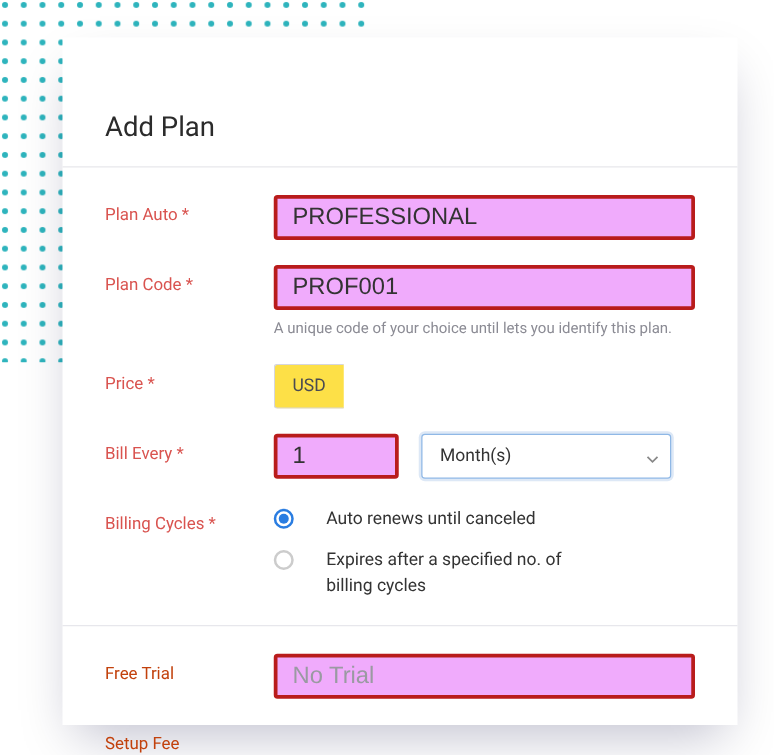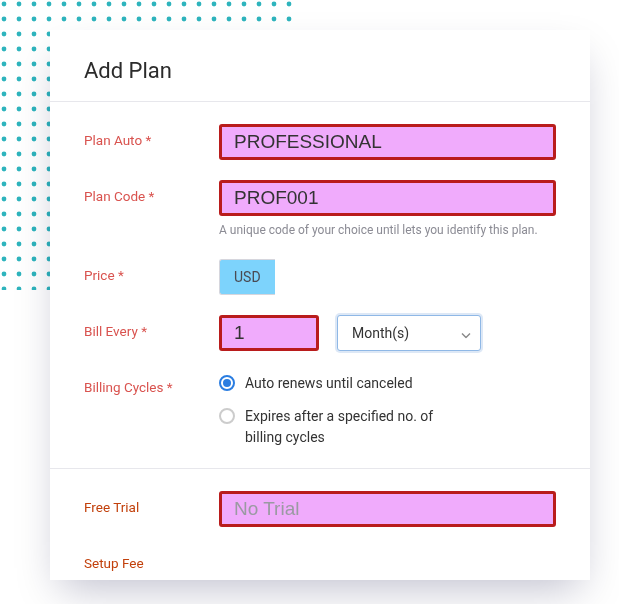--- a/index.html
+++ b/index.html
@@ -29,20 +29,21 @@
       background: #fff;
       box-shadow: 0 18px 40px -10px rgba(0,0,60,0.25);
       z-index: 1;
       padding: 28px 34px 0 34px;
     }
     .title {
       font-size: 22px;
       font-weight: 400;
       color: #2b2b2b;
       margin-bottom: 18px;
+      margin-top: 32px;
     }
     .hr {
       border: none;
       border-top: 1px solid #e7e7ec;
       margin: 0 -34px 22px -34px;
     }
     .row {
       display: flex;
       align-items: flex-start;
       margin-bottom: 20px;
@@ -77,38 +78,38 @@
     }
     .input-group {
       display: flex;
       width: 100%;
     }
     .input-addon {
       height: 36px;
       border: 1px solid #d6d6dd;
       border-right: none;
       border-radius: 3px 0 0 3px;
-      background: #7dd3fc;
+      background: #fde047;
       padding: 0 14px;
       font-size: 14px;
       color: #4a4a52;
       display: flex;
       align-items: center;
     }
     .input-group .input {
       border-radius: 0 3px 3px 0;
     }
     .split {
       display: flex;
       gap: 18px;
     }
     .split .input { width: 100px; }
     .select-wrap {
       position: relative;
-      width: 144px;
+      width: 200px;
     }
     .select {
       width: 100%;
       height: 36px;
       border: 1px solid #8fb8e6;
       border-radius: 3px;
       padding: 0 34px 0 14px;
       font-size: 14px;
       color: #333;
       background: #fff;
@@ -125,21 +126,21 @@
     }
     .radio-group {
       display: flex;
       flex-direction: column;
       gap: 12px;
       padding-top: 2px;
     }
     .radio-item {
       display: flex;
       align-items: flex-start;
-      gap: 10px;
+      gap: 26px;
       font-size: 14px;
       color: #333;
       line-height: 1.5;
     }
     .radio {
       width: 16px;
       height: 16px;
       border-radius: 50%;
       border: 2px solid #ccc;
       flex-shrink: 0;

